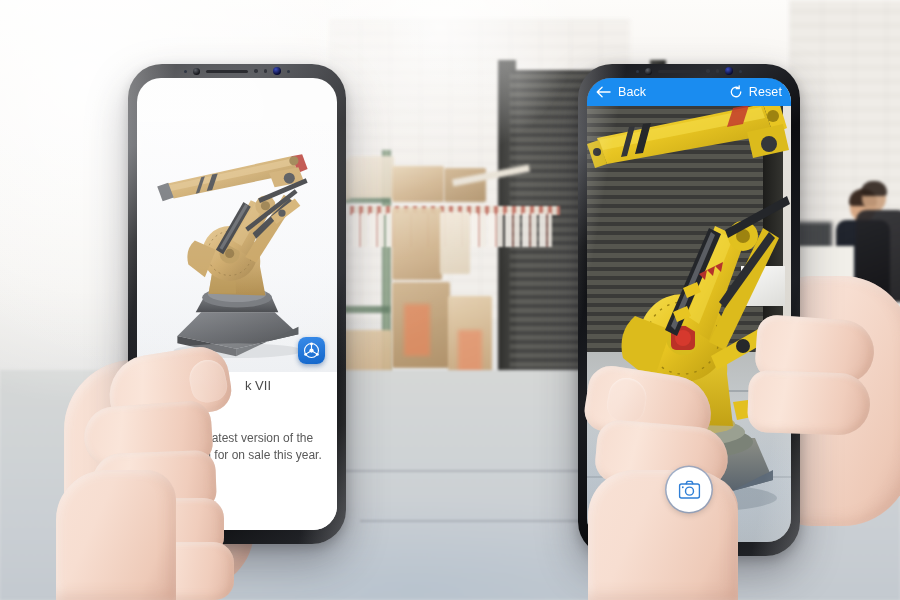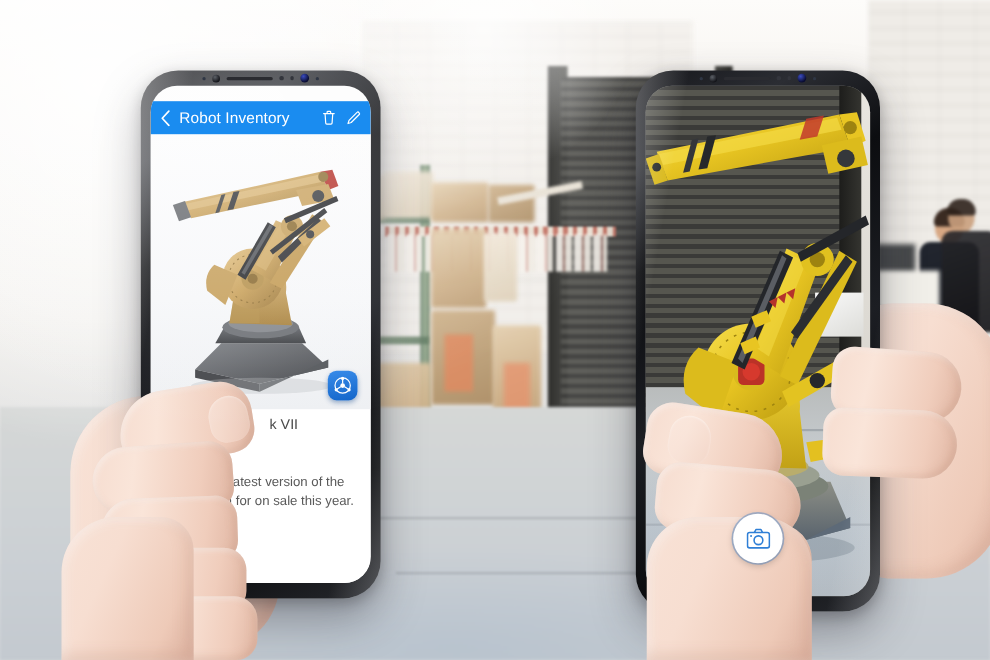--- a/index.html
+++ b/index.html
@@ -381,42 +381,20 @@
       <span class="sensor s-ir"></span>
       <span class="s-speaker"></span>
       <span class="sensor s-dot"></span>
       <span class="sensor s-dot"></span>
       <span class="sensor s-cam"></span>
       <span class="sensor s-tiny"></span>
     </div>
 
     <div class="phone-screen" id="screen-left">
 
-      <div class="appbar" style="background:#1a8cf0;">
-        <span class="icon-btn" style="margin-right:8px;">
-          <svg width="9" height="15" viewBox="0 0 9 15" fill="none">
-            <path d="M7.5 1L1.5 7.5L7.5 14" stroke="#fff" stroke-width="1.5" stroke-linecap="round" stroke-linejoin="round"></path>
-          </svg>
-        </span>
-        <span class="appbar-title">Robot Inventory</span>
-        <span class="appbar-actions">
-          <span class="icon-btn">
-            <svg width="12" height="14" viewBox="0 0 12 14" fill="none">
-              <path d="M1.2 3.2h9.6" stroke="#fff" stroke-width="1.1" stroke-linecap="round"></path>
-              <path d="M4.4 3.2V1.9c0-.4.3-.7.7-.7h1.8c.4 0 .7.3.7.7v1.3" stroke="#fff" stroke-width="1.1" stroke-linejoin="round"></path>
-              <path d="M2.5 3.2l.6 8.6c0 .6.5 1 1 1h3.8c.6 0 1-.4 1-1l.6-8.6" stroke="#fff" stroke-width="1.1" stroke-linejoin="round"></path>
-            </svg>
-          </span>
-          <span class="icon-btn">
-            <svg width="13" height="14" viewBox="0 0 13 14" fill="none">
-              <path d="M10.4 1.6l1.2 1.2a.9.9 0 010 1.3L4.3 11.4 1.4 12.3l.9-2.9 7.3-7.3a.9.9 0 011.3 0z" stroke="#fff" stroke-width="1.1" stroke-linejoin="round"></path>
-            </svg>
-          </span>
-        </span>
-      </div>
 
       <div class="detail-body">
 
         <div class="render-stage">
           <svg viewBox="0 0 218 250" width="100%" height="100%">
             <defs>
               <linearGradient id="tanA" x1="0" y1="0" x2="1" y2="1">
                 <stop offset="0" stop-color="#e3c284"></stop>
                   <stop offset=".5" stop-color="#c9a15a"></stop>
                   <stop offset="1" stop-color="#9d7a3e"></stop>
@@ -627,20 +605,37 @@
         <div class="shutter">
           <svg width="22" height="19" viewBox="0 0 24 21" fill="none">
             <rect x="1" y="4.5" width="22" height="15.5" rx="2.2" stroke="#2f7fd6" stroke-width="1.6"></rect>
             <path d="M8 4.5l1.5-3h5l1.5 3" stroke="#2f7fd6" stroke-width="1.6" stroke-linejoin="round"></path>
             <circle cx="12" cy="12.3" r="4.4" stroke="#2f7fd6" stroke-width="1.6"></circle>
             <circle cx="4.6" cy="8" r="1" fill="#2f7fd6"></circle>
           </svg>
         </div>
       </div>
 
+      <div class="appbar" style="top:0;height:28px;background:#1a8cf0;">
+        <span class="icon-btn" style="margin-right:7px;">
+          <svg width="15" height="12" viewBox="0 0 16 12" fill="none">
+            <path d="M15 6H1.5M6.5 1L1.3 6l5.2 5" stroke="#fff" stroke-width="1.4" stroke-linecap="round" stroke-linejoin="round"></path>
+          </svg>
+        </span>
+        <span class="appbar-title" style="font-size:12.5px;">Back</span>
+        <span class="appbar-actions" style="gap:6px;">
+          <span class="icon-btn">
+            <svg width="14" height="14" viewBox="0 0 16 16" fill="none">
+              <path d="M13.4 8a5.4 5.4 0 11-2.1-4.3" stroke="#fff" stroke-width="1.5" stroke-linecap="round"></path>
+              <path d="M11.6 0.9v3.3H8.2" stroke="#fff" stroke-width="1.5" stroke-linecap="round" stroke-linejoin="round"></path>
+            </svg>
+          </span>
+          <span class="appbar-title" style="font-size:12.5px;">Reset</span>
+        </span>
+      </div>
     </div>
   </div>
 
   <div class="hand">
     <div class="finger" style="left:586px;top:372px;width:126px;height:66px;border-radius:34px 56px 40px 30px;transform:rotate(9deg);"></div>
     <div class="nail" style="left:608px;top:378px;width:38px;height:44px;border-radius:18px 20px 16px 16px;transform:rotate(10deg);opacity:.55;"></div>
 
     <div class="finger" style="left:756px;top:318px;width:118px;height:64px;border-radius:28px 46px 46px 30px;transform:rotate(4deg);"></div>
     <div class="finger" style="left:748px;top:372px;width:122px;height:62px;border-radius:26px 44px 44px 28px;transform:rotate(2deg);"></div>
     <div class="finger" style="left:596px;top:424px;width:132px;height:62px;border-radius:30px 44px 40px 28px;transform:rotate(5deg);"></div>

